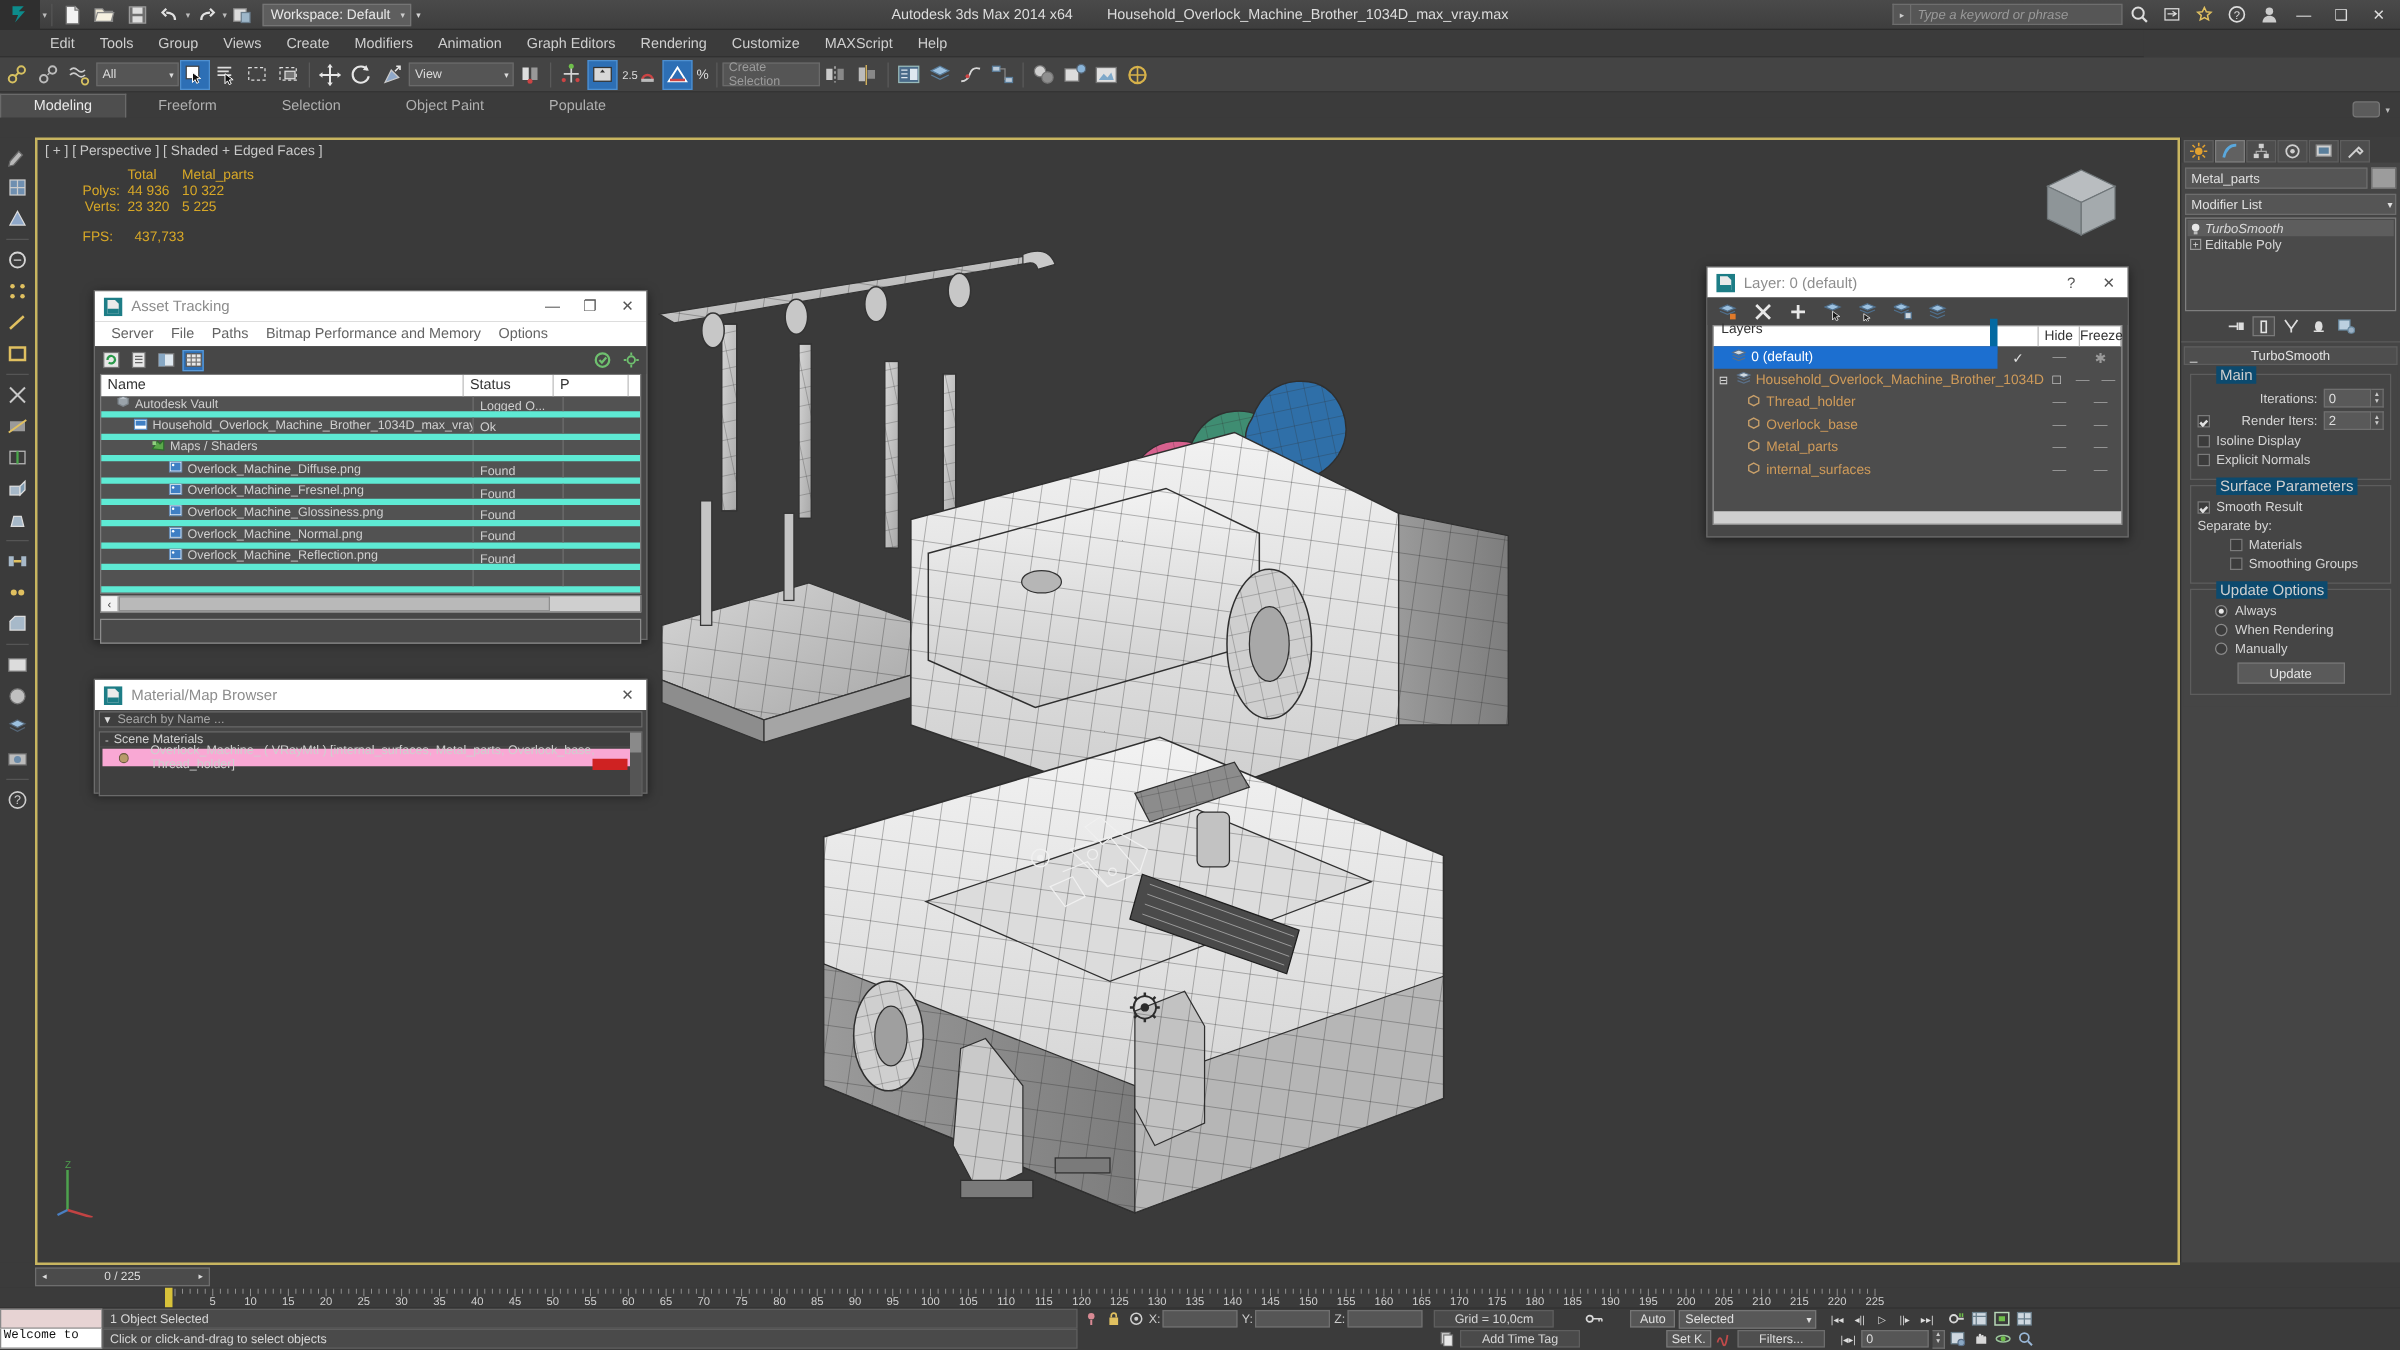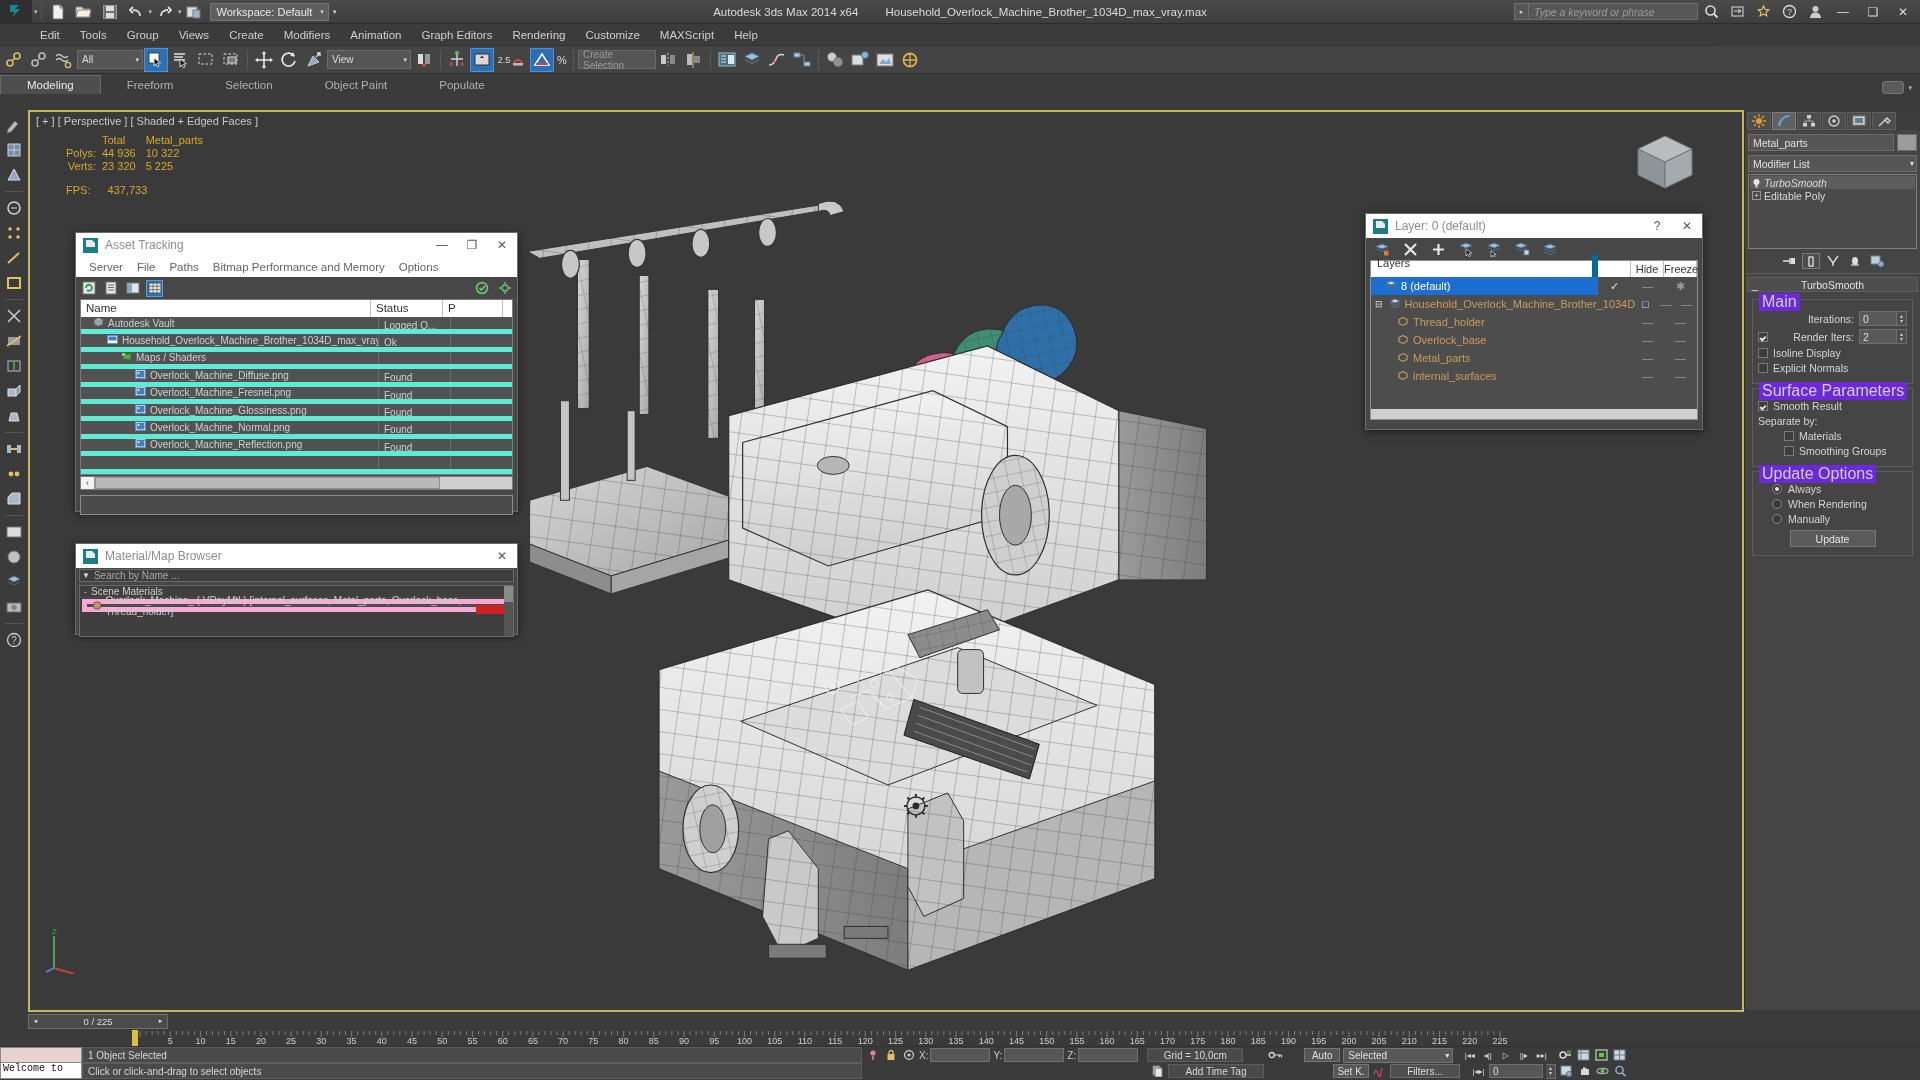--- a/index.html
+++ b/index.html
@@ -94,21 +94,21 @@
   .stk-btns { display:flex; align-items:center; justify-content:center; gap:4px; margin:4px 0; }
   .stk-btn { width:18px; height:16px; display:flex; align-items:center; justify-content:center; }
   .stk-btn.framed { border:1px solid #7a7a7a; background:#4e4e4e; }
   .cp-divider { height:1px; background:#5b5b5b; margin:3px 0; }
   .rollup { margin:0 2px; }
   .rollup-hdr { height:15px; background:#4e4e4e; border:1px solid #5e5e5e; display:flex; align-items:center;
     justify-content:center; font-size:10.5px; color:#e2e2e2; position:relative; }
   .rollup-hdr .mi2 { position:absolute; left:4px; }
   .rollup-body { background:#454545; padding:3px 4px 5px 4px; }
   .grp { border:1px solid #5d5d5d; margin:4px 1px; padding:8px 5px 6px 5px; position:relative; }
-  .grp-title { position:absolute; top:-7px; left:6px; background:#6d28d9; padding:0 3px; font-size:16px; color:#cfcfcf; }
+  .grp-title { position:absolute; top:-7px; left:20px; background:#0c4a6e; padding:0 3px; font-size:12px; color:#cfcfcf; }
   .row { display:flex; align-items:center; margin:3px 0; font-size:10.5px; color:#d6d6d6; }
   .row .lbl { margin-left:auto; padding-right:5px; }
   .spin { width:38px; height:15px; background:#595959; border:1px solid #6f6f6f; color:#ddd;
     display:flex; align-items:center; padding-left:3px; font-size:10.5px; }
   .spinbtns { width:10px; height:15px; background:#4e4e4e; border:1px solid #6f6f6f; border-left:none;
     display:flex; flex-direction:column; align-items:center; justify-content:center; font-size:6px; line-height:5px; color:#ccc;}
   .cb { width:10px; height:10px; background:#3c3c3c; border:1px solid #7a7a7a; margin-right:5px;
     display:inline-block; position:relative; flex:none; }
   .cb.on:after { content:""; position:absolute; left:1px; top:3px; width:4px; height:2px; border-left:2px solid #e0e0e0;
     border-bottom:2px solid #e0e0e0; transform:rotate(-45deg); }
@@ -146,22 +146,22 @@
     display:flex; align-items:center; justify-content:center; font-size:9px; color:#444; }
   .at-scroll .thumb { height:12px; background:#b9b9b9; border:1px solid #8f8f8f; }
   .at-status { margin:5px 4px 0 4px; height:20px; background:#4a4a4a; border:1px solid #8c8c8c; }
 
   
   #matDlg { left:75px; top:543px; width:443px; height:92px; }
   .mb-search { height:13px; background:#3f3f3f; border:1px solid #6a6a6a; margin:1px 3px 0 3px;
     display:flex; align-items:center; font-size:10px; color:#a7a7a7; padding-left:2px; gap:4px; }
   .mb-body { margin:3px; background:#3f3f3f; border:1px solid #6a6a6a; height:52px; position:relative; }
   .mb-grp { height:12px; display:flex; align-items:center; font-size:10px; color:#d0d0d0; padding-left:4px; gap:4px; border-bottom:1px solid #4b4b4b;}
-  .mb-item { height:13px; display:flex; align-items:center; font-size:10px; color:#cfcfcf; gap:4px; padding-left:6px;
-    background:#4d4d4d; border:5px solid #f9a8d4; margin:1px 2px; position:relative; }
+  .mb-item { height:13px; display:flex; align-items:center; font-size:10px; color:#cfcfcf; gap:17px; padding-left:6px;
+    background:#4d4d4d; border:7px solid #f9a8d4; margin:1px 2px; position:relative; }
   .mb-swatch { position:absolute; right:2px; top:1px; width:28px; height:9px; background:#cf2222; }
   .mb-scroll { position:absolute; right:0; top:0; width:9px; bottom:0; background:#555; }
   .mb-scroll .t { width:9px; height:16px; background:#8a8a8a; }
 
   
   #layerDlg { left:1365px; top:213px; width:338px; height:217px; }
   .ly-tools { height:22px; background:#474747; display:flex; align-items:center; padding-left:8px; gap:11px; }
   .ly-tb { width:17px; height:17px; display:flex; align-items:center; justify-content:center; }
   .ly-grid { margin:0 4px; background:#4d4d4d; border:1px solid #8e8e8e; height:160px; position:relative; }
   .ly-head { height:16px; background:#fff; display:flex; align-items:center; font-size:11px; color:#333; }
@@ -1301,21 +1301,21 @@
         <div class="hx">Freeze</div>
       </div>
       <div id="lyRows">
           <div class="ly-row sel">
             <div class="nm" style="padding-left:14px">
               <span><svg width="12" height="11" viewBox="0 0 12 11" style="flex:none">
                   <path d="M6 1l5 2-5 2-5-2z" fill="#cfd8e0" stroke="#5a7089"></path>
                   <path d="M1 5l5 2 5-2" fill="none" stroke="#5a7089"></path>
                   <path d="M1 7.5l5 2 5-2" fill="none" stroke="#5a7089"></path>
                 </svg></span>
-              <span>8 (default)</span>
+              <span>0 (default)</span>
             </div>
             <div class="cx" style="color:#e0e0e0">✓</div>
             <div class="cx" style="color:#9a9a9a">—</div>
             <div class="cx" style="color:#9a9a9a">✱</div>
           </div>
           <div class="ly-row">
             <div class="nm" style="padding-left:4px">
               <span style="font-size:9px;color:#ddd;margin-right:2px">⊟</span>
               <span><svg width="12" height="11" viewBox="0 0 12 11" style="flex:none">
                   <path d="M6 1l5 2-5 2-5-2z" fill="#cfd8e0" stroke="#5a7089"></path>

